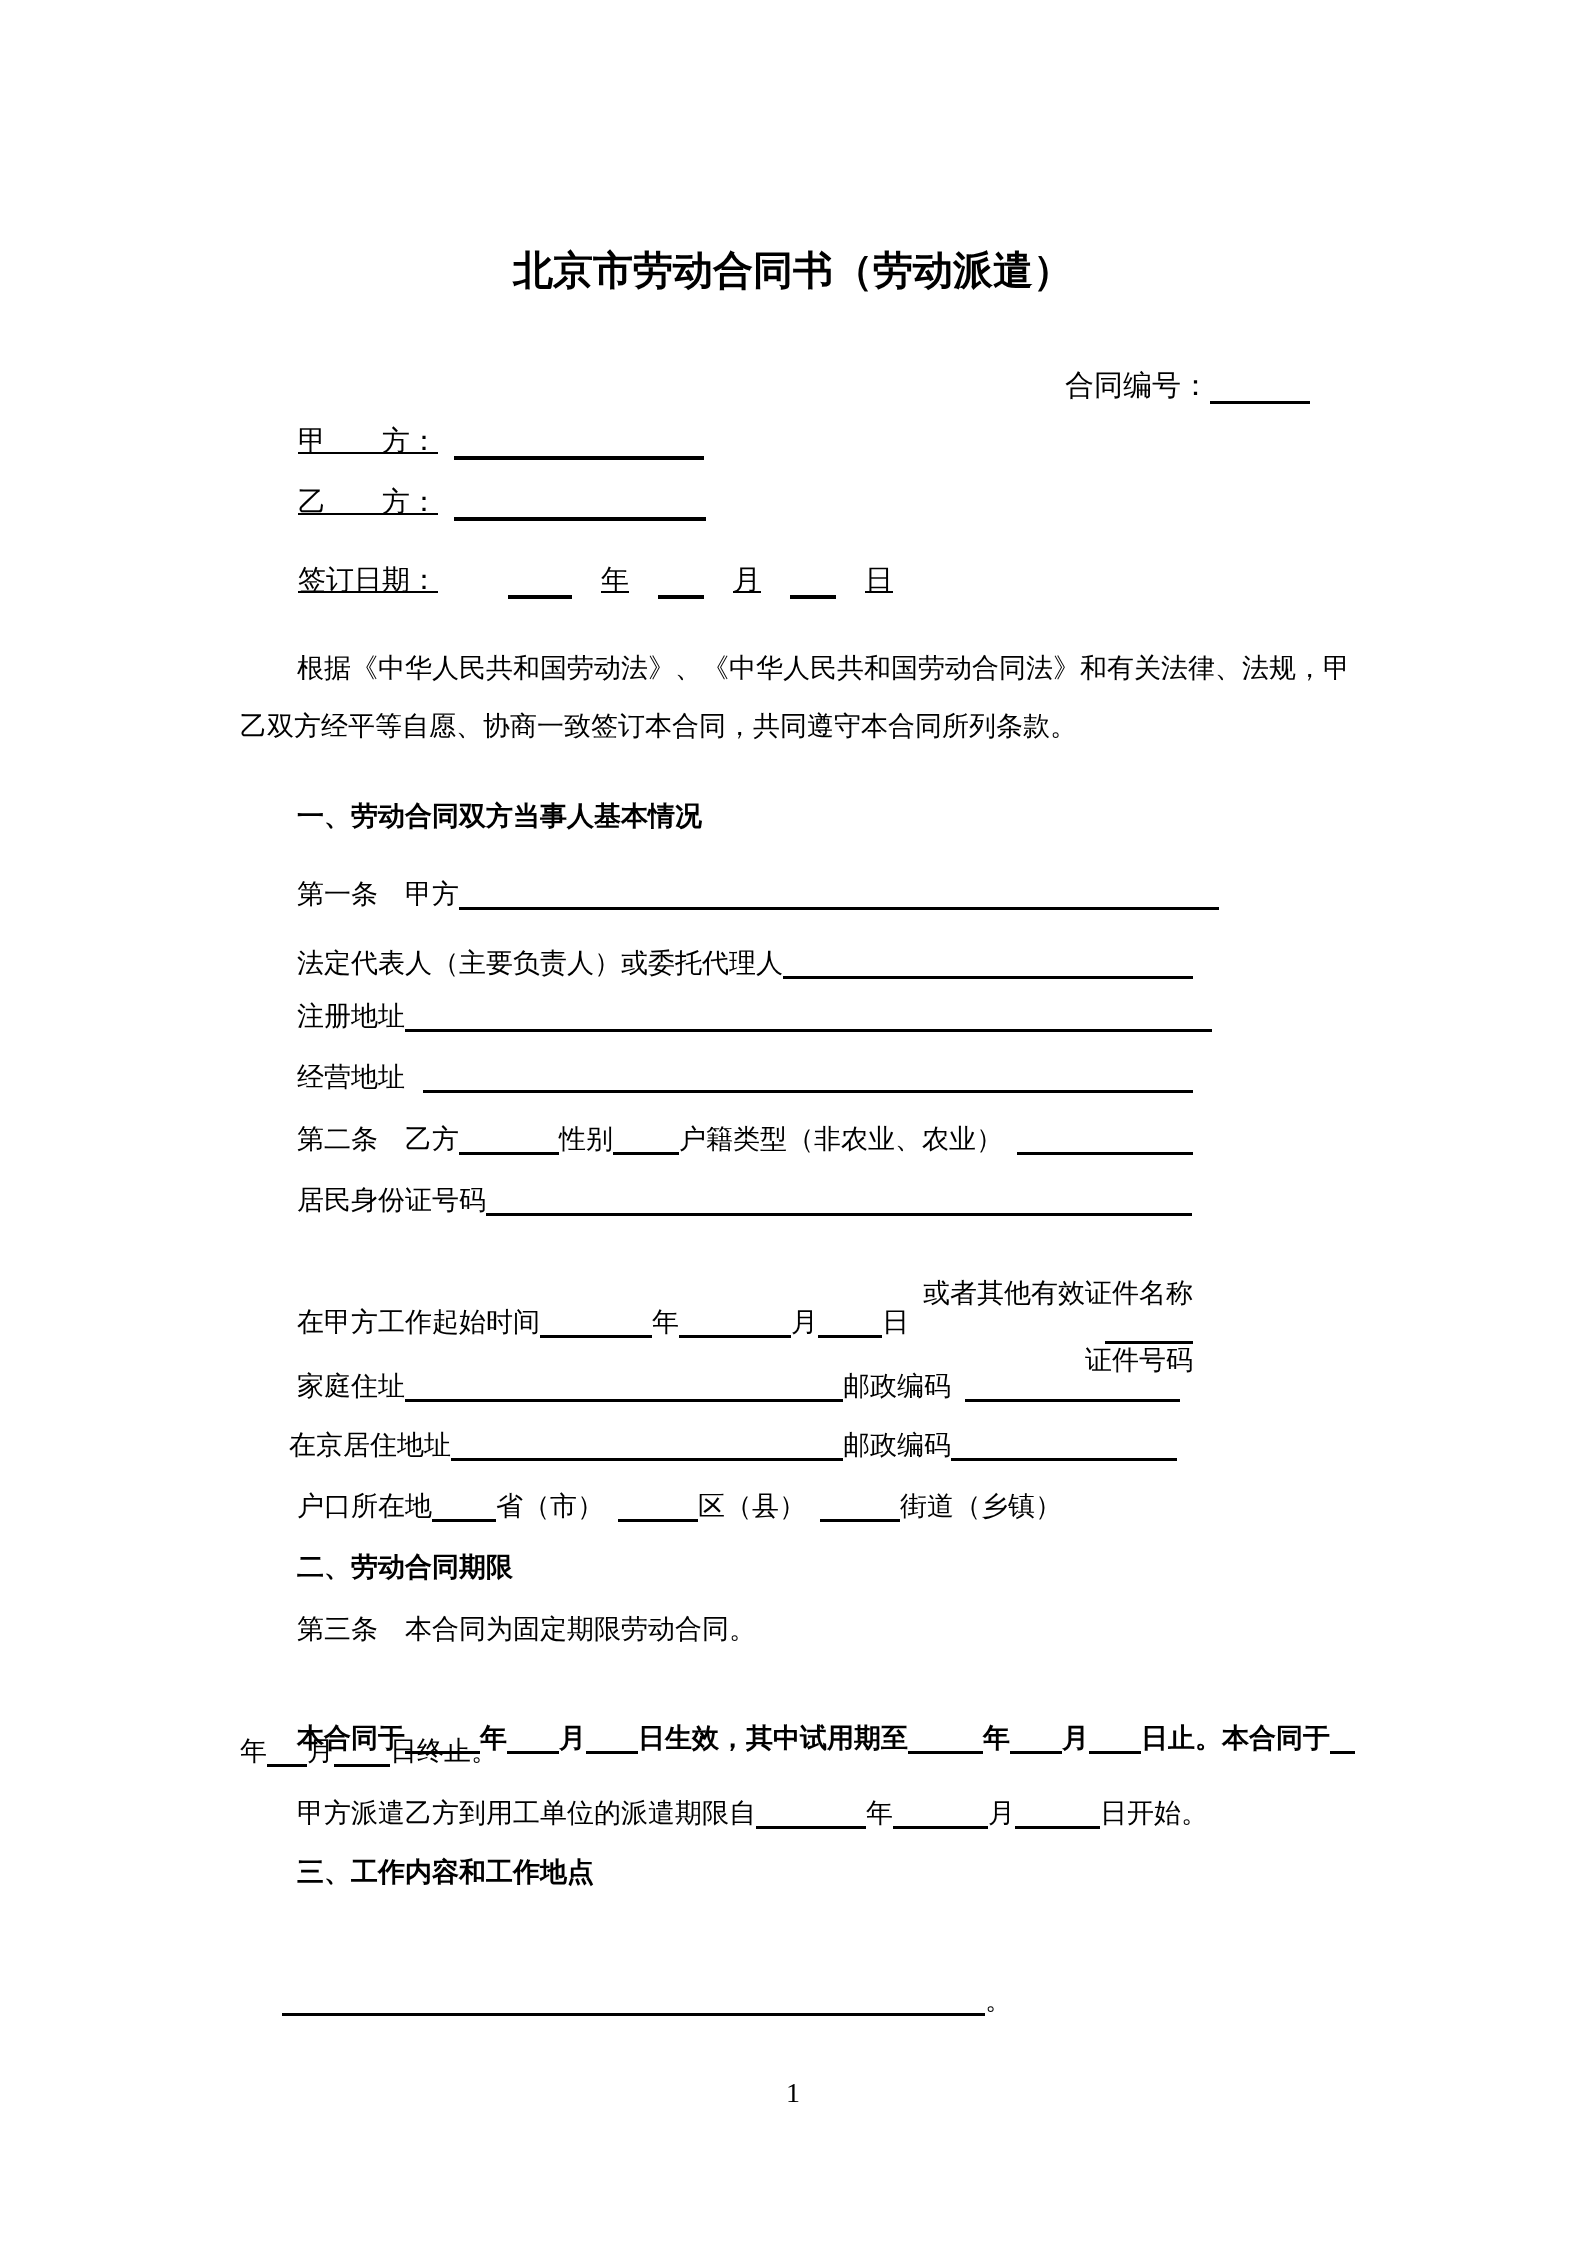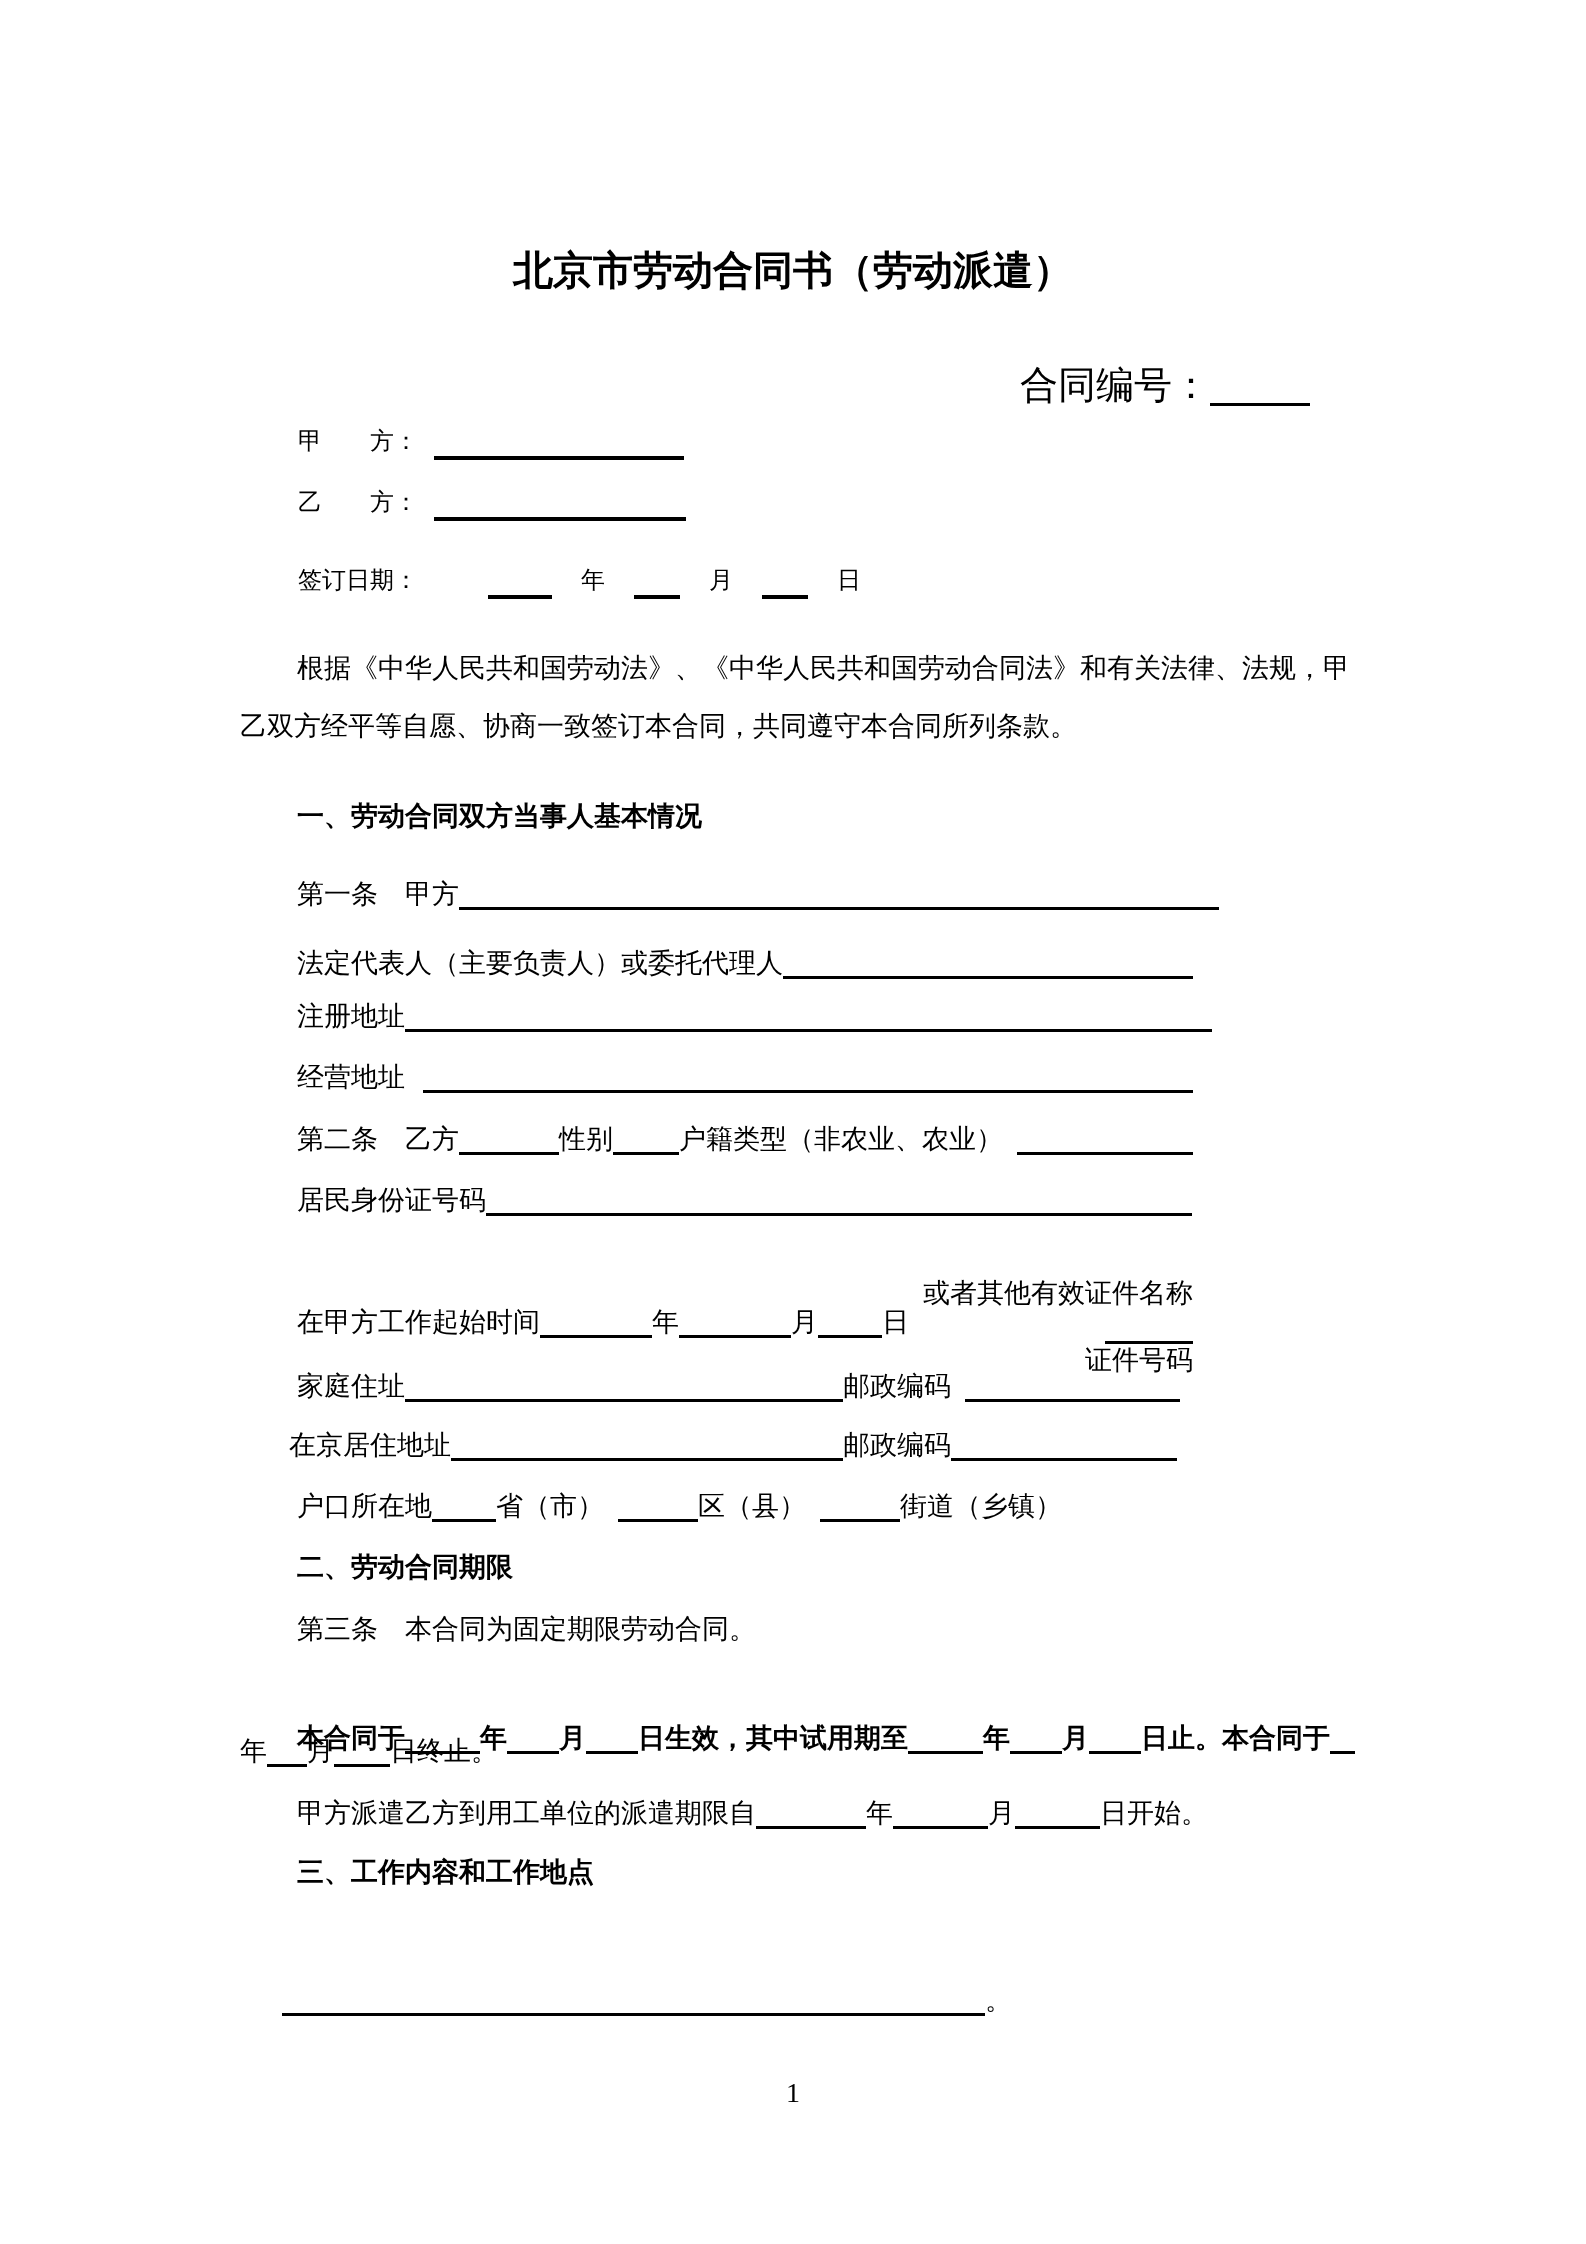--- a/index.html
+++ b/index.html
@@ -16,23 +16,23 @@
   .u{flex:0 0 auto; border-bottom:3px solid #000; height:100%;}
   .uf{flex:1 1 auto; border-bottom:3px solid #000; height:100%;}
   .sp{flex:0 0 auto; height:100%;}
   .bold{font-weight:bold;}
   .title{
     position:absolute; top:245px; left:0; width:100%; text-align:center;
     font-size:40px; font-weight:bold; line-height:52px;
   }
   .contractno{
     position:absolute; top:366px; right:276px; height:38px;
-    display:flex; align-items:center; font-size:38px; line-height:38px;
-  }
-  .party{height:38px; font-size:24px; line-height:38px;}
+    display:flex; align-items:flex-end; font-size:29px; line-height:38px;
+  }
+  .party{height:38px; font-size:28px; line-height:38px;text-decoration:underline;}
   .party .u{border-bottom-width:4px;}
   .pagenum{
     position:absolute; top:2077px; left:0; width:100%; text-align:center;
     font-size:28px; line-height:32px;
   }
 </style>
 </head>
 <body>
 
 <div class="page">

